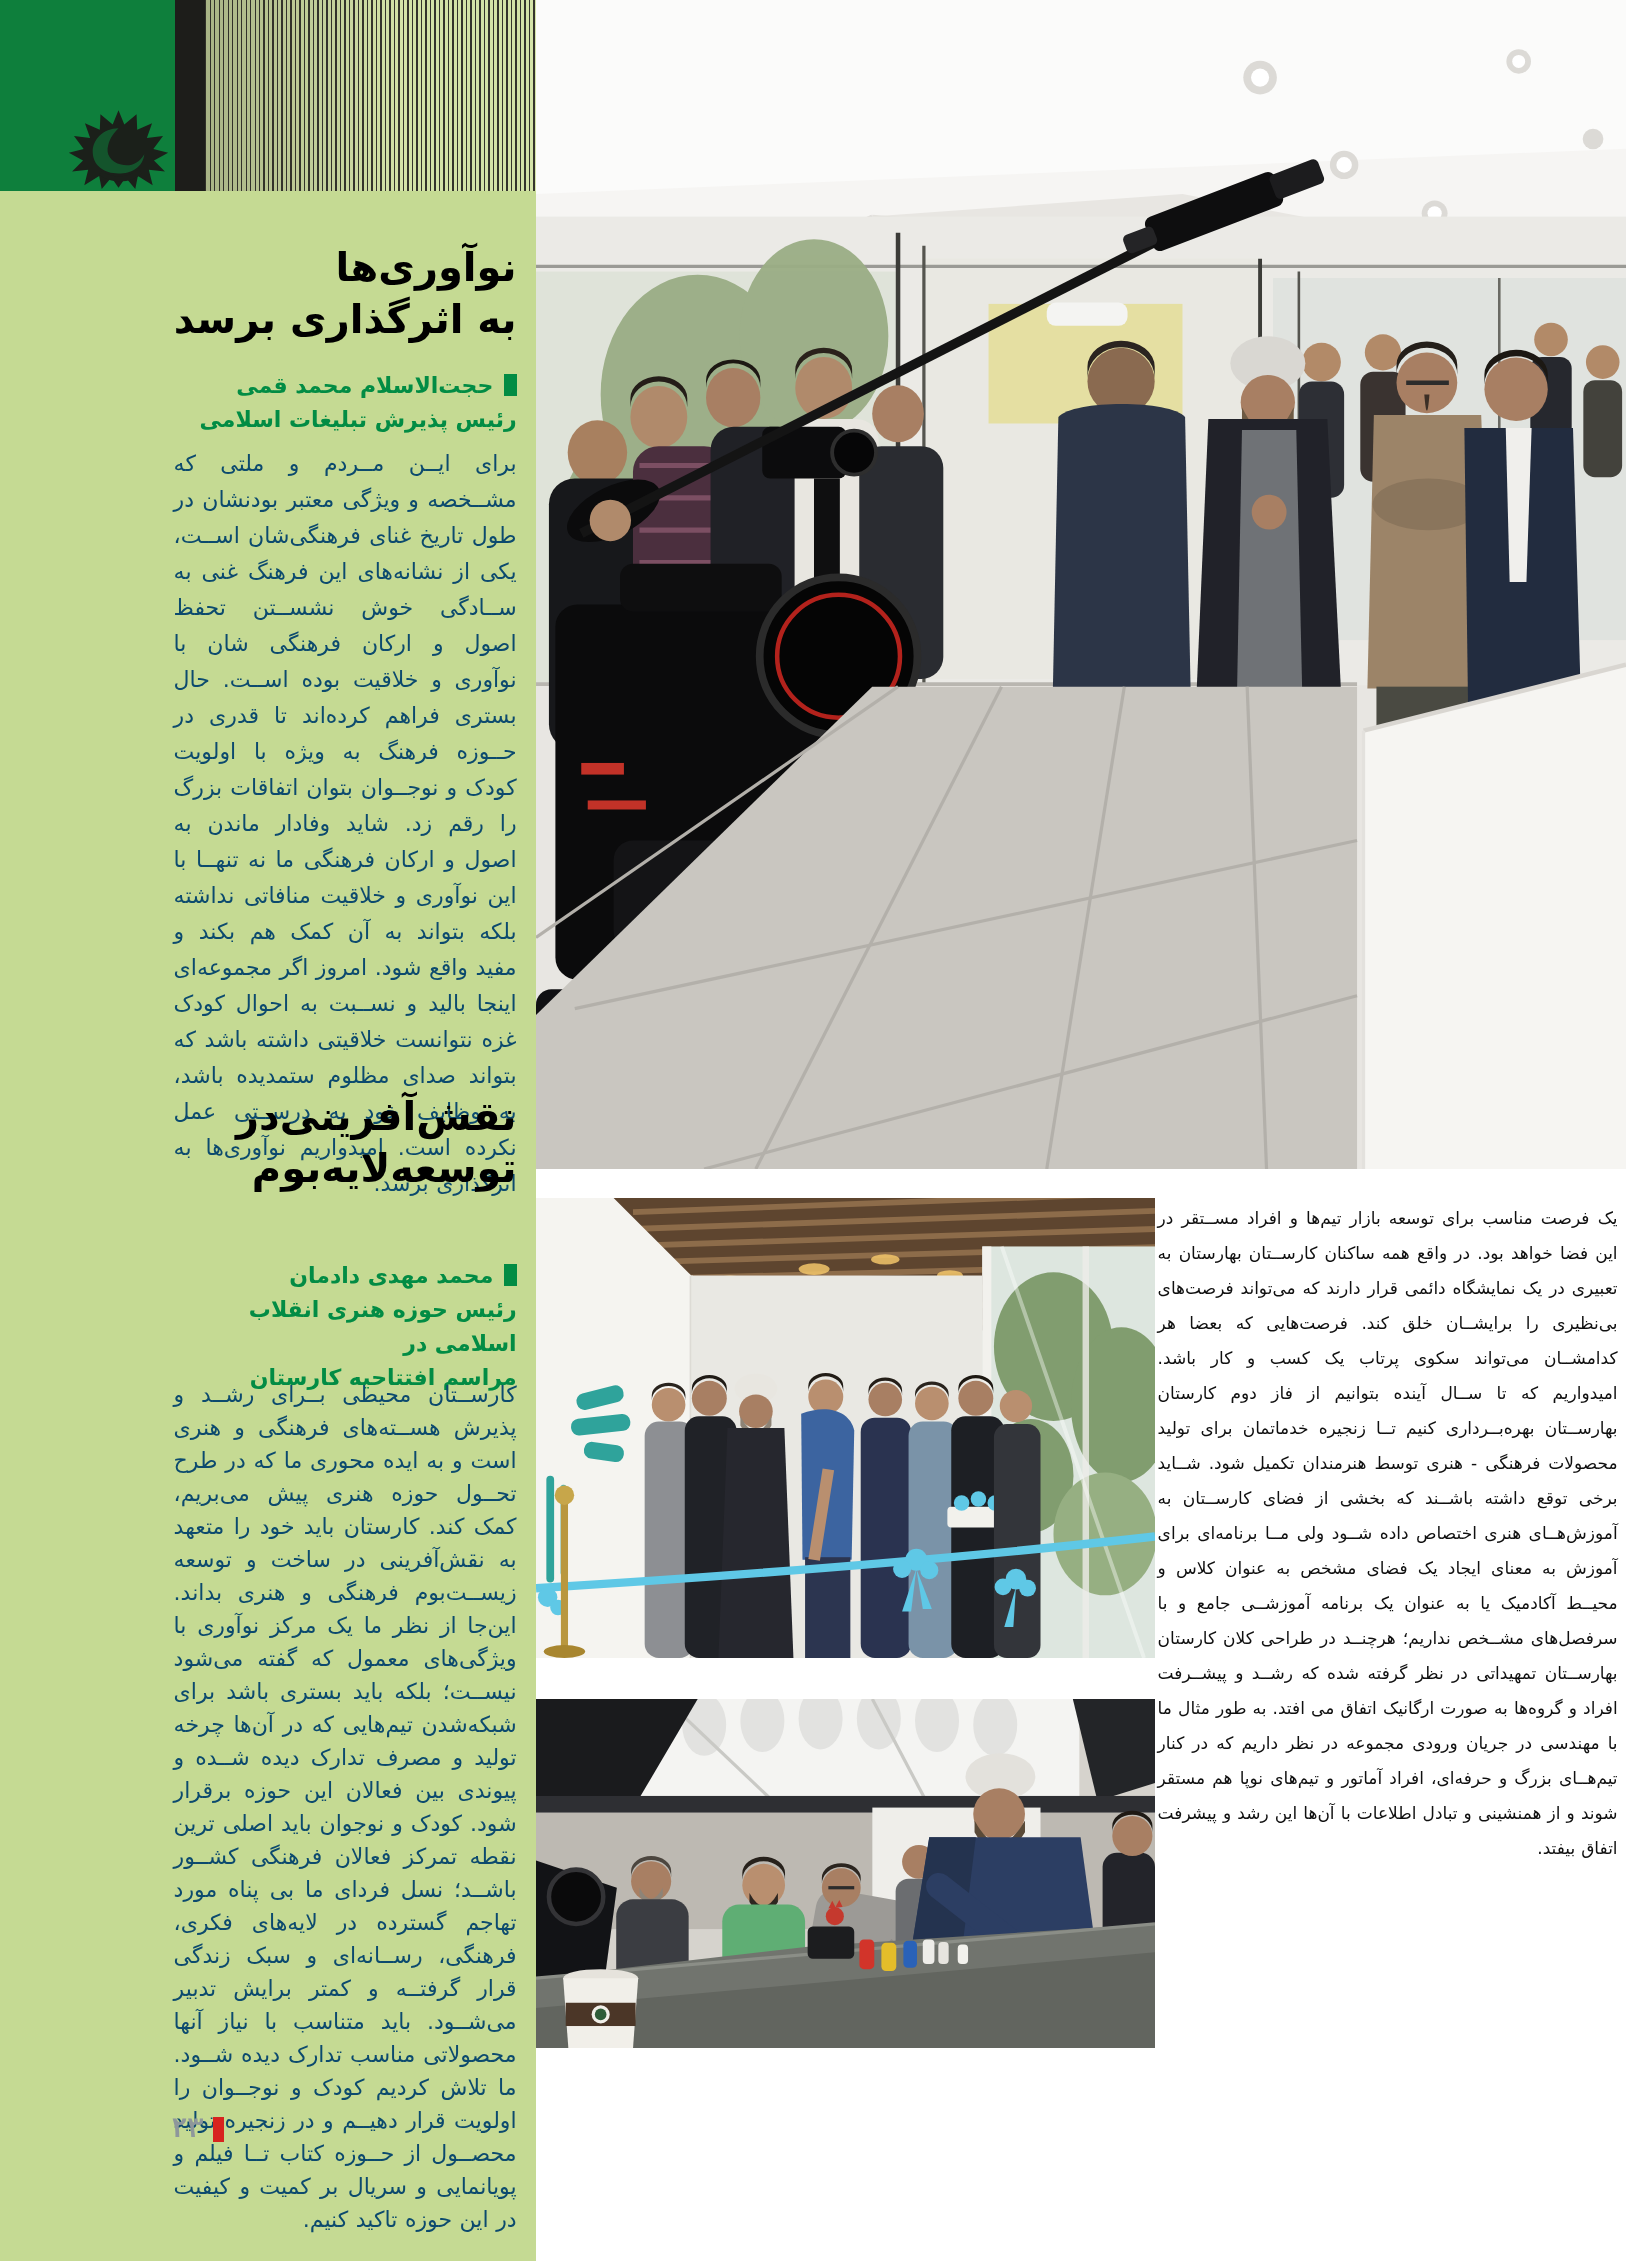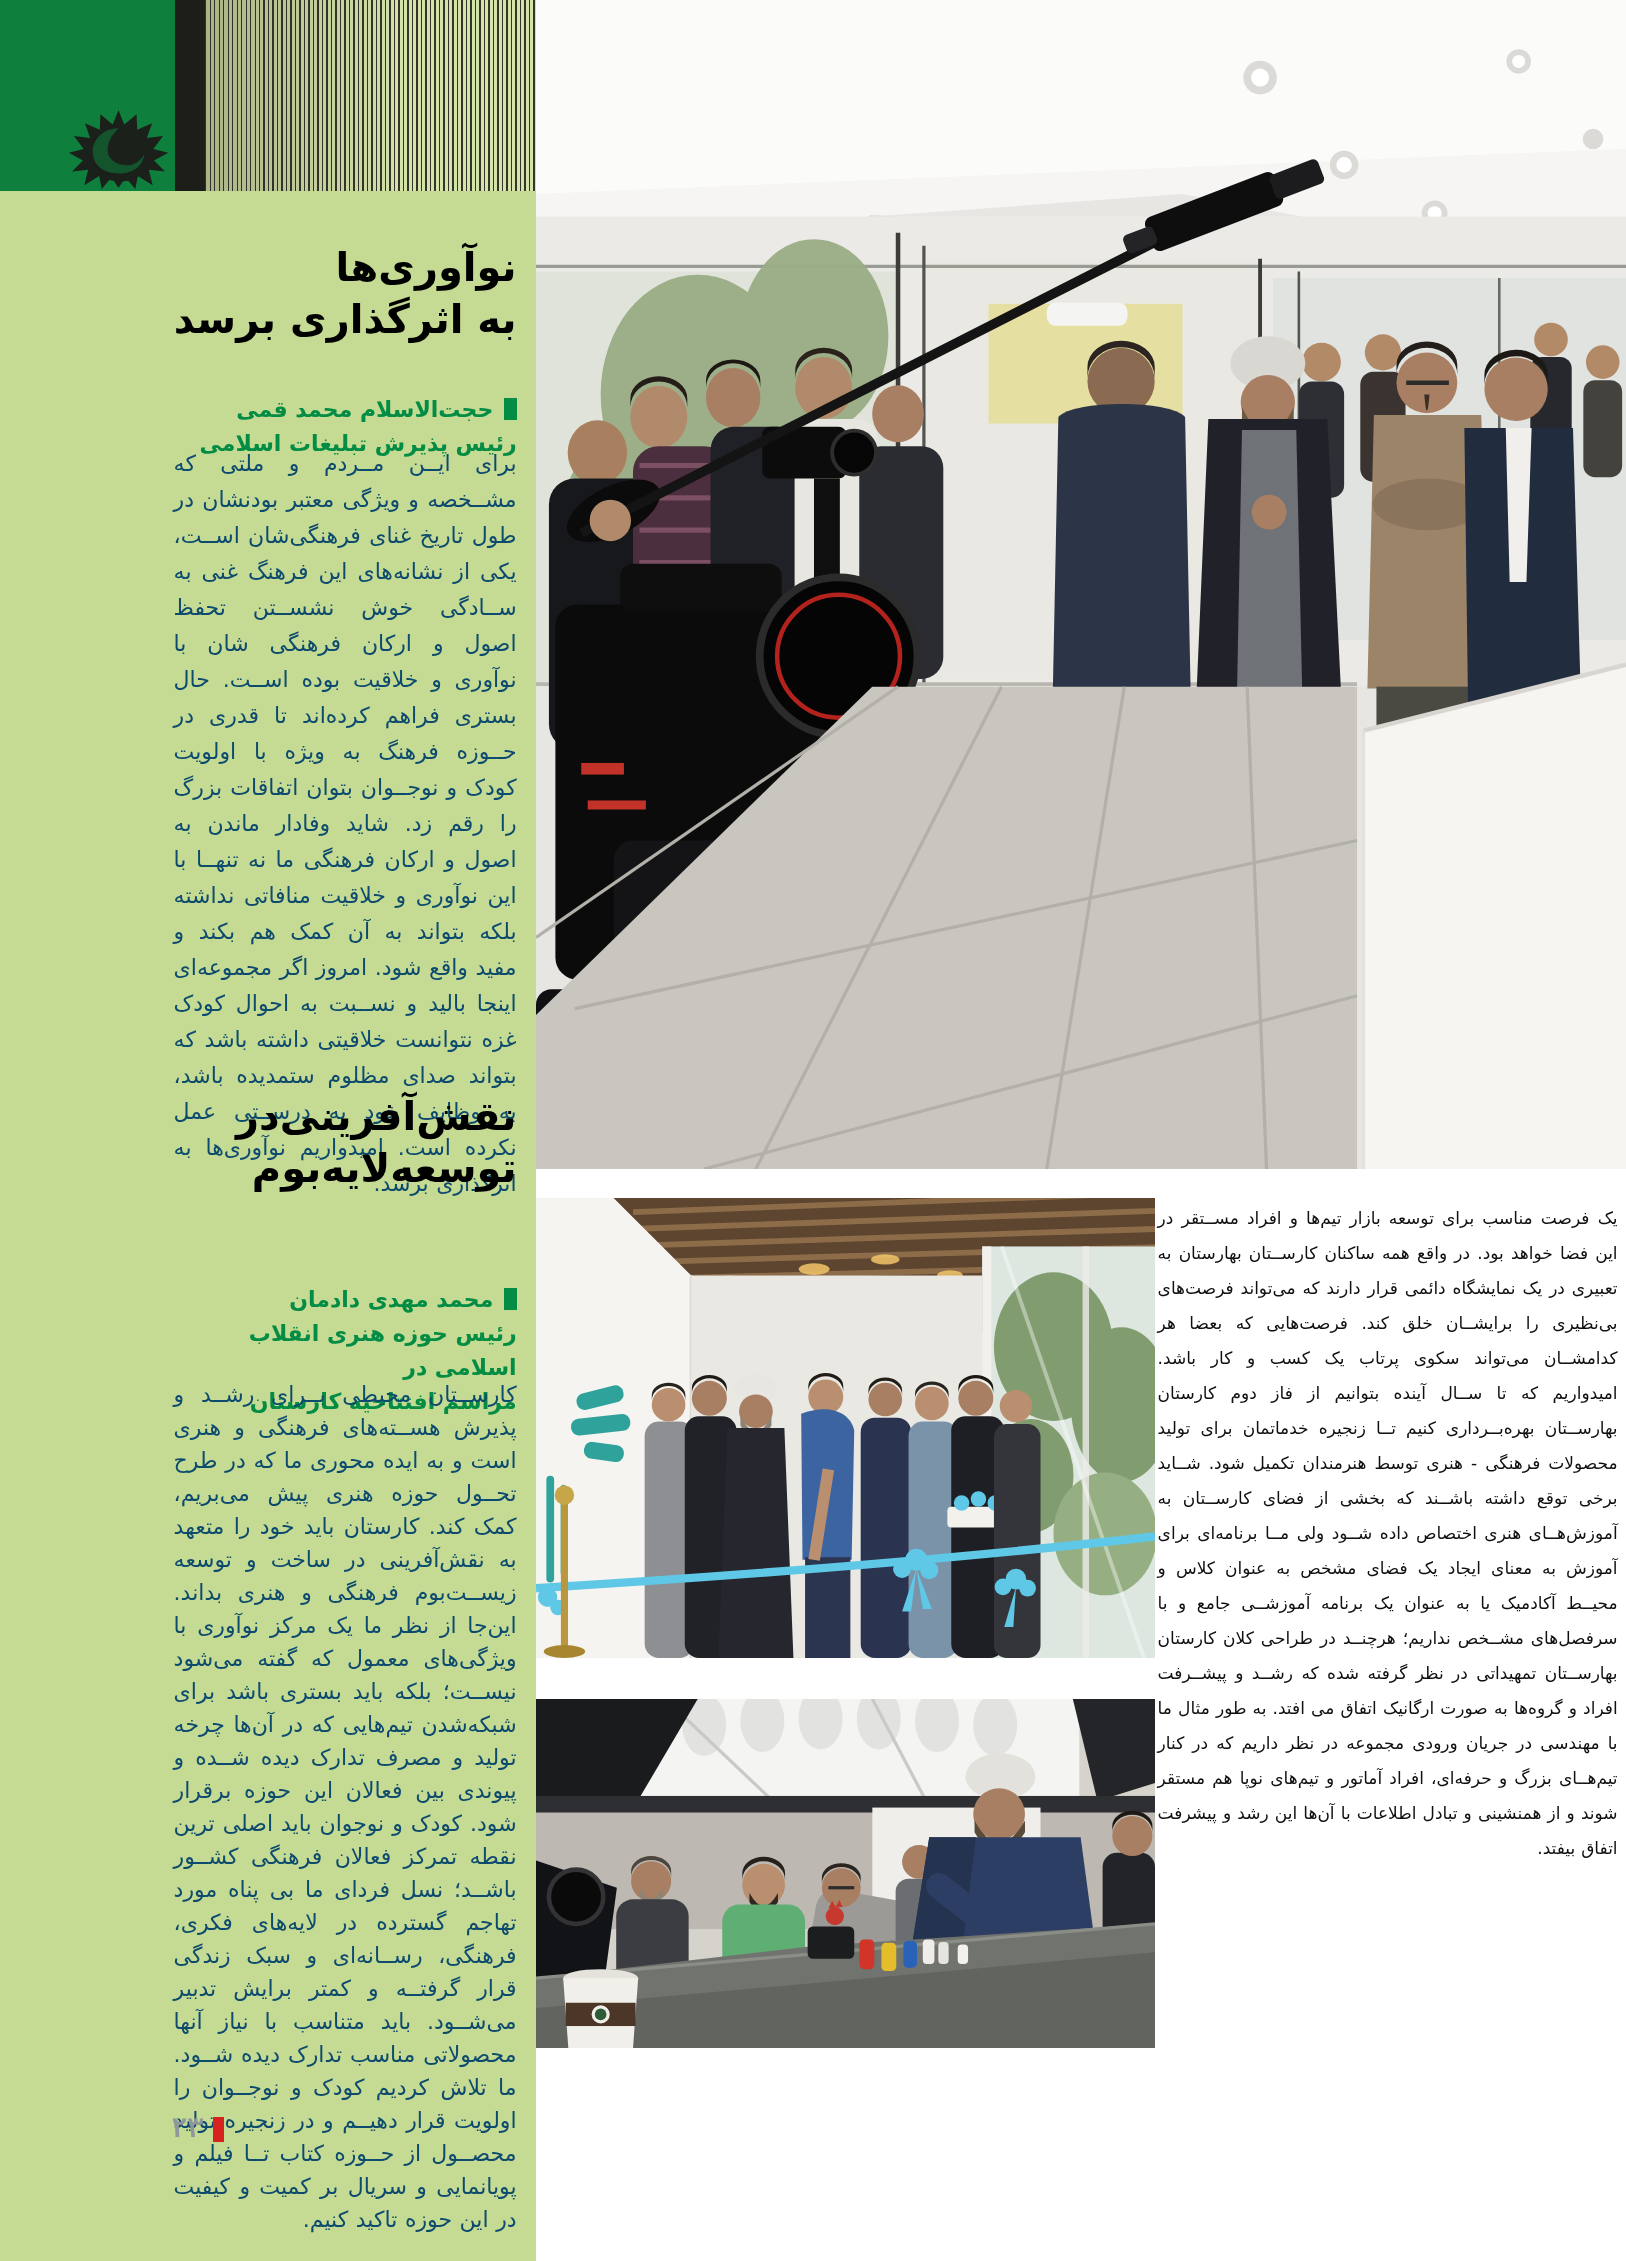--- a/index.html
+++ b/index.html
@@ -16,21 +16,21 @@
   .stripes{
     position:absolute;left:206px;top:0;width:331px;height:191px;
     background:
       linear-gradient(90deg,rgba(40,40,32,.25),rgba(40,40,32,0) 60%),
       repeating-linear-gradient(90deg,#34342c 0 1.3px,#d4e3a8 1.3px 4.5px);
   }
   
   .sidebar{position:absolute;left:0;top:191px;width:537px;height:2070px;background:#c5da93;}
   .sb-col{position:absolute;right:19.4px;width:343px;direction:rtl;}
   .headline{font-weight:bold;color:#000000;font-size:40px;line-height:52px;text-align:right;letter-spacing:-0.6px;}
-  .byline{font-weight:bold;color:#028c44;font-size:22px;line-height:34px;text-align:right;margin-top:24px;}
+  .byline{font-weight:bold;color:#028c44;font-size:22px;line-height:34px;text-align:right;}
   .byline .bullet{display:inline-block;width:13px;height:22px;background:#028c44;vertical-align:-2.6px;margin-left:10.3px;}
   .body-text{
     font-size:22px;line-height:36px;color:#0c4a6e;text-align:justify;
     word-spacing:0.6px;
   }
   .a1-headline{top:50px;}
   .a1-byline{top:178px;}
   .a1-body{top:255px;}
   .a2-headline{top:899px;}
   .a2-byline{top:1068px;}

